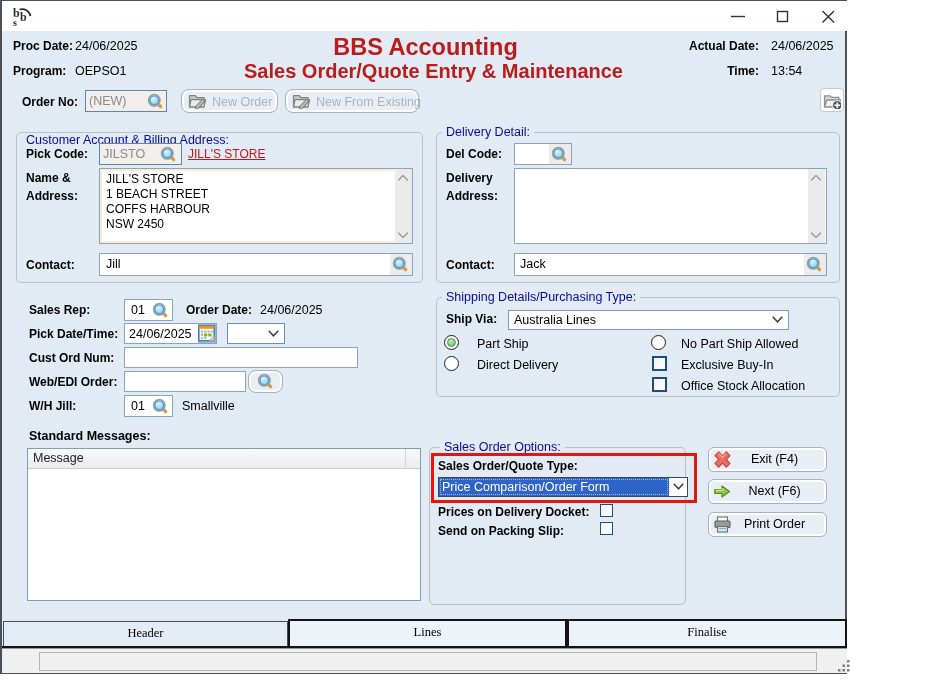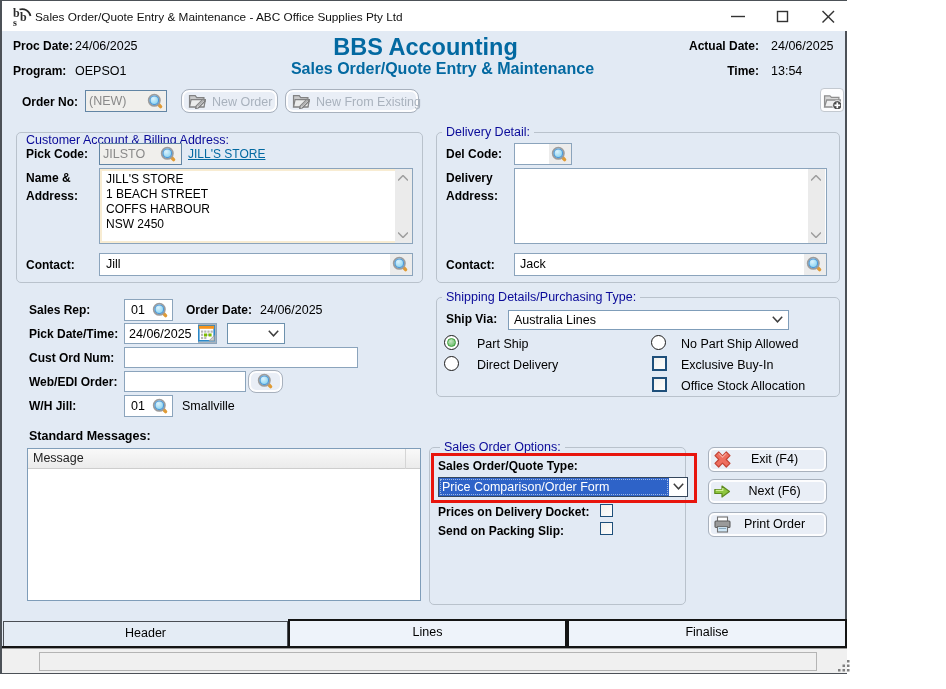--- a/index.html
+++ b/index.html
@@ -4,28 +4,28 @@
 <style>
   html,body{margin:0;padding:0;width:946px;height:689px;background:#fff;
     font-family:"Liberation Sans",sans-serif;}
   *{box-sizing:border-box;}
   .abs{position:absolute;}
   #win{position:absolute;left:0;top:0;width:847px;height:674px;
     border:solid #4c5157;border-width:1px 2px 2px 2px;background:#e2eaf4;}
   #titlebar{position:absolute;left:0;top:0;width:845px;height:30px;background:#fff;}
   .lbl{position:absolute;font-size:12px;font-weight:bold;color:#000;white-space:nowrap;text-align:center;}
   .val{position:absolute;font-size:12.5px;color:#000;white-space:nowrap;}
-  .navy{color:#0369a1;}
+  .navy{color:#b91c1c;}
   .tb{position:absolute;background:#fff;border:1px solid #8ba4bc;font-size:12.5px;color:#000;}
   .group{position:absolute;border:1px solid #b9c2cc;border-radius:5px;}
   .gtitle{position:absolute;font-size:12.5px;color:#0a0a99;background:#e2eaf4;
     padding:0 4px;white-space:nowrap;}
   .btn{position:absolute;border:1px solid #a8b1bd;border-radius:8px;
     background:#e9eef6;box-shadow:inset 0 0 0 2px #fdfdfe;font-size:12.5px;color:#000;}
-  .tabtxt{position:absolute;font-size:12.5px;color:#000;}
+  .tabtxt{position:absolute;font-size:12.5px;color:#000;font-family:Liberation Serif, serif;}
   .cb{position:absolute;width:15px;height:15px;background:linear-gradient(135deg,#f2f1ee,#fdfdfc);border:2px solid #1e4f7a;}
   .radio{position:absolute;width:15px;height:15px;background:#fff;
     border:1.4px solid #1b1b1b;border-radius:50%;}
 </style>
 </head>
 <body>
 <svg width="0" height="0" style="position:absolute">
   <defs>
     <radialGradient id="lensg" cx="38%" cy="32%" r="80%">
       <stop offset="0%" stop-color="#ddf2fc"></stop>
@@ -94,33 +94,32 @@
   </defs>
 </svg>
 <div id="win">
   <div id="titlebar"></div>
   <svg class="abs" style="left:10px;top:5px" width="22" height="21" viewBox="0 0 22 21">
     <path d="M7.5 3.5 A 8.5 8.5 0 0 1 18.5 10" fill="none" stroke="#2b2b2b" stroke-width="1.7"></path>
     <text x="1" y="11" font-family="Liberation Serif" font-weight="bold" font-size="12" fill="#2b2b2b">b</text>
     <text x="8" y="15" font-family="Liberation Serif" font-weight="bold" font-size="12" fill="#2b2b2b">b</text>
     <text x="1" y="20" font-family="Liberation Serif" font-weight="bold" font-size="10" fill="#2b2b2b">s</text>
   </svg>
-  <div class="val" style="left:33px;top:9px;font-size:11.8px;color:#111">Sales Order/Quote Entry &amp; Maintenance - ABC Office Supplies Pty Ltd</div>
   <svg class="abs" style="left:725px;top:0px" width="120" height="30" viewBox="0 0 120 30">
     <line x1="4" y1="15.5" x2="18" y2="15.5" stroke="#333" stroke-width="1.4"></line>
     <rect x="50.5" y="10.5" width="10" height="10" fill="none" stroke="#333" stroke-width="1.4"></rect>
     <line x1="95.5" y1="10" x2="107" y2="21.5" stroke="#333" stroke-width="1.4"></line>
     <line x1="107" y1="10" x2="95.5" y2="21.5" stroke="#333" stroke-width="1.4"></line>
   </svg>
   <div class="lbl" style="left:11px;top:38px">Proc Date:</div>
   <div class="val" style="left:73px;top:38px">24/06/2025</div>
   <div class="lbl" style="left:11px;top:63px">Program:</div>
   <div class="val" style="left:73px;top:63px">OEPSO1</div>
   <div class="lbl navy" style="left:0;top:33px;width:847px;text-align:center;font-size:23.5px">BBS Accounting</div>
-  <div class="lbl navy" style="left:17px;top:59px;width:847px;text-align:center;font-size:16px">Sales Order/Quote Entry &amp; Maintenance</div>
+  <div class="lbl navy" style="left:8px;top:59px;width:847px;text-align:center;font-size:20px">Sales Order/Quote Entry &amp; Maintenance</div>
   <div class="lbl" style="left:600px;top:38px;width:157px;text-align:right">Actual Date:</div>
   <div class="val" style="left:769px;top:38px">24/06/2025</div>
   <div class="lbl" style="left:600px;top:63px;width:157px;text-align:right">Time:</div>
   <div class="val" style="left:769px;top:63px">13:54</div>
   <div class="lbl" style="left:20px;top:94px">Order No:</div>
   <div class="tb" style="left:83px;top:89px;width:82px;height:22px;background:#f0efec;border-color:#6285a4"></div>
   <div class="val" style="left:87px;top:93px;color:#8a8a8a">(NEW)</div>
   <svg class="abs" style="left:145px;top:92px" width="17" height="17">
       <use href="#mag"></use>
     </svg>

